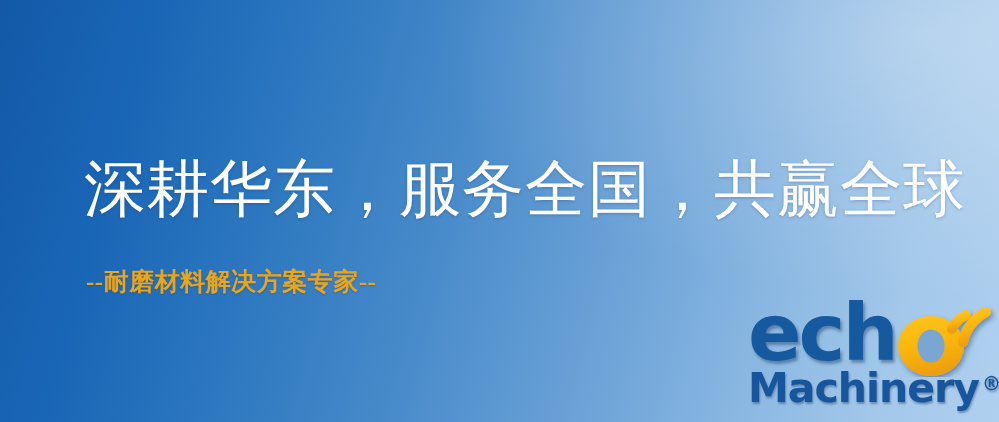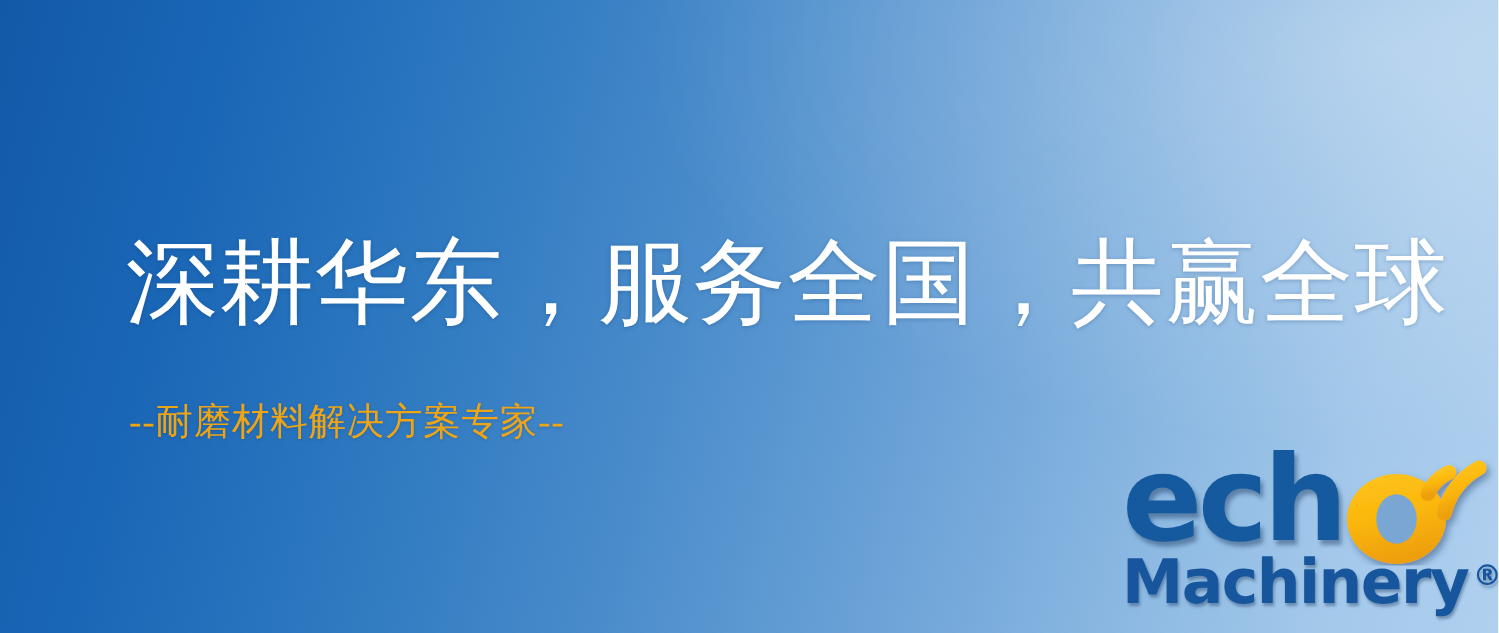--- a/index.html
+++ b/index.html
@@ -62,20 +62,21 @@
     left: 86px;
     top: 266px;
     color: #eda417;
     font-family: "Liberation Serif", "DejaVu Serif", serif;
     font-size: 25px;
     line-height: 32px;
     letter-spacing: 0.5px;
     white-space: nowrap;
     text-shadow: 0 1px 2px rgba(20,60,110,0.30);
     z-index: 3;
+    font-weight: bold;
   }
 
   
   .logo {
     position: absolute;
     left: 746px;
     top: 296px;
     width: 253px;
     height: 126px;
     z-index: 4;

